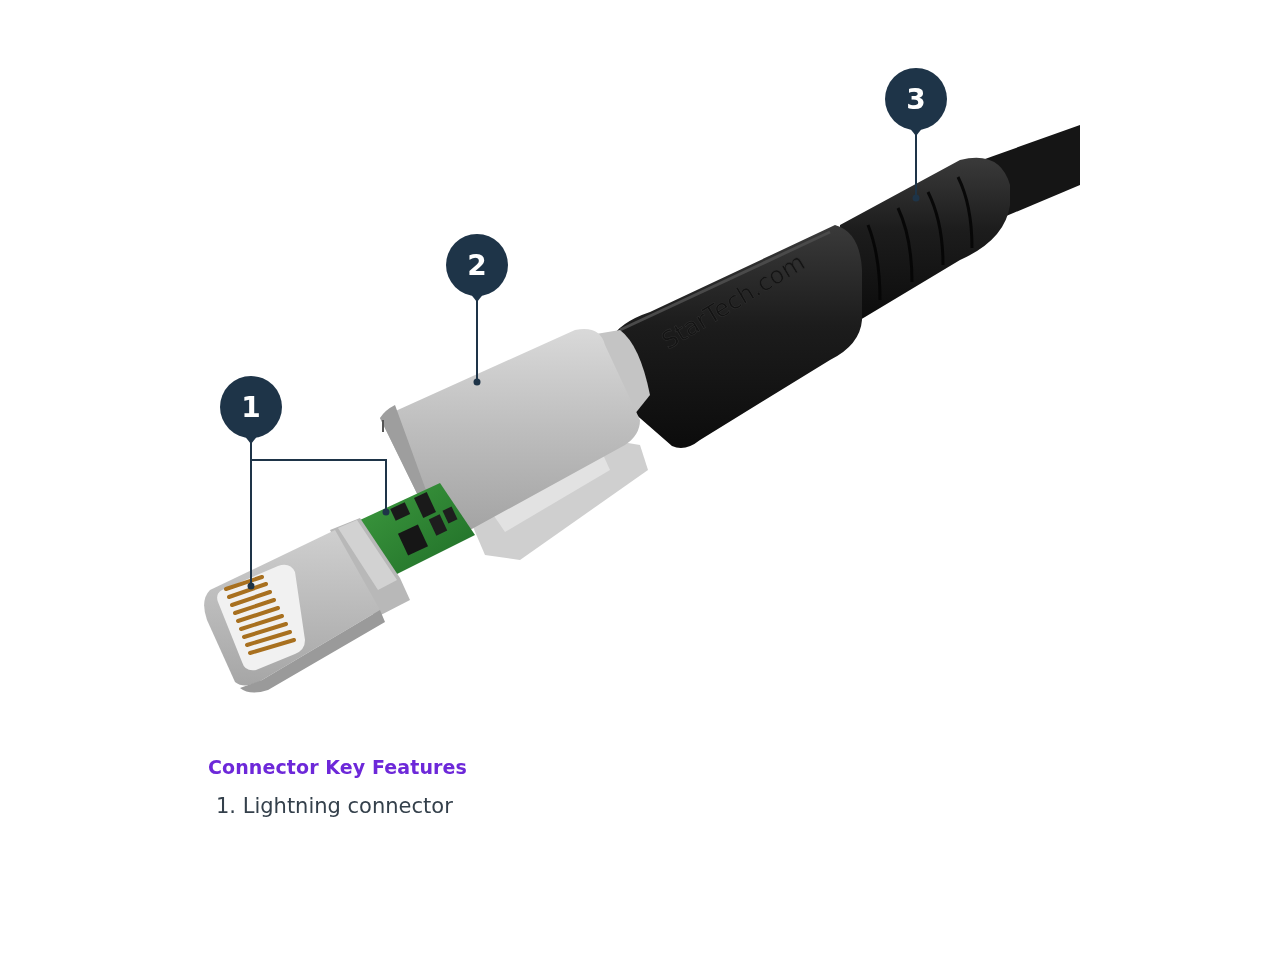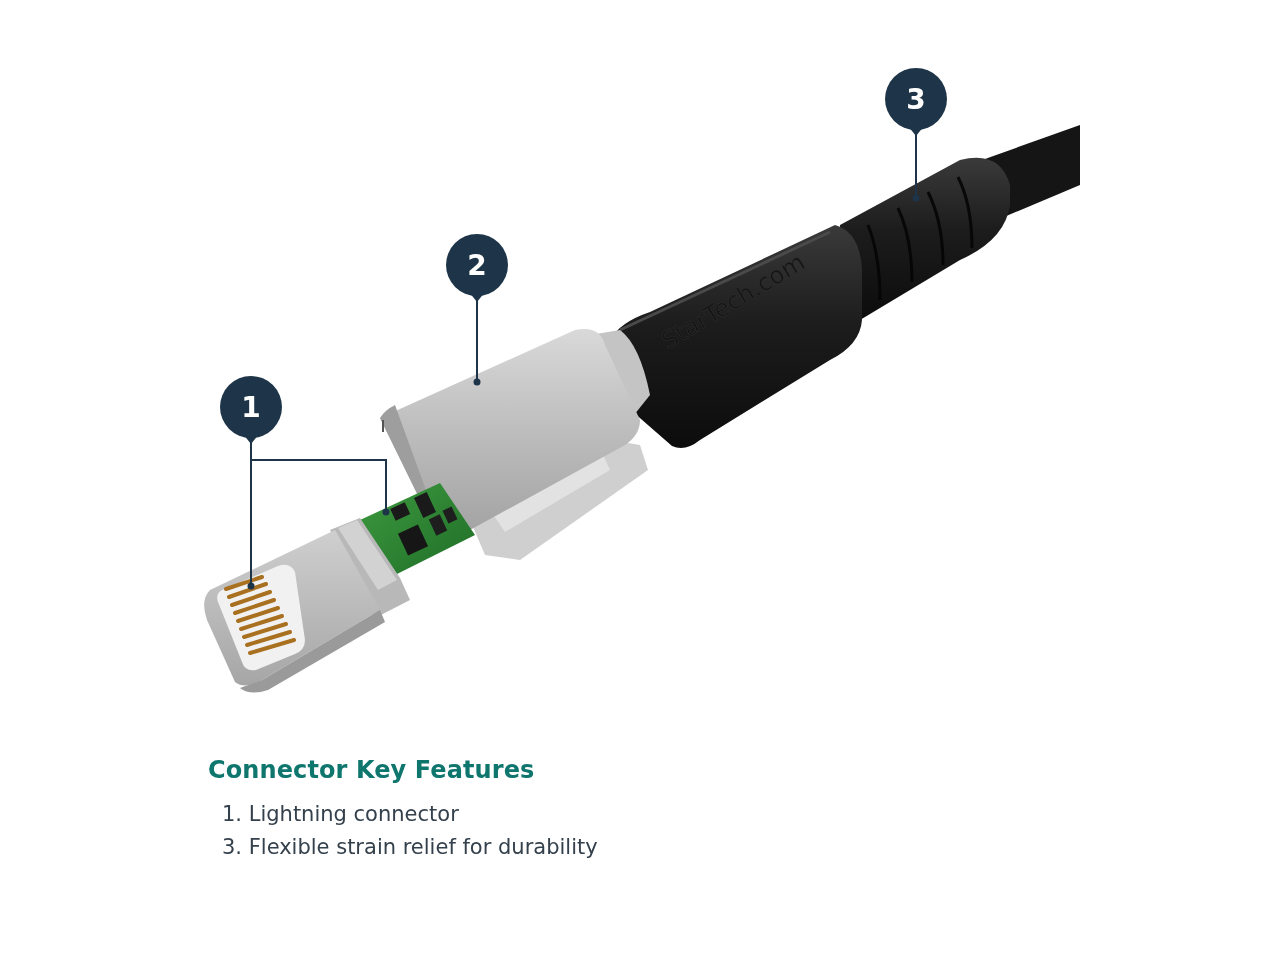--- a/index.html
+++ b/index.html
@@ -1,22 +1,22 @@
 <!DOCTYPE html>
 <html><head>
   <meta charset="utf-8">
   <style>
     html, body { margin: 0; padding: 0; background: #ffffff; }
     body { width: 1280px; height: 960px; position: relative; overflow: hidden; font-family: "DejaVu Sans", sans-serif; }
     #illustration { position: absolute; left: 0; top: 0; width: 1280px; height: 960px; }
     .callout-num { font-family: "DejaVu Sans", sans-serif; font-weight: bold; font-size: 28px; fill: #ffffff; }
     .brand-text { font-family: "DejaVu Sans", sans-serif; font-size: 24px; fill: #141414; stroke: #2e2e2e; stroke-width: 0.6; }
     .features { position: absolute; left: 208px; top: 756px; color: #2d3a45; }
-    .features h2 { margin: 0 0 12px 0; font-size: 24px; font-weight: bold; color: #0f766e; letter-spacing: 0.1px; }
-    .features ol { list-style: none; margin: 14px; padding: 0; }
+    .features h2 { margin: 0 0 12px 0; font-size: 19px; font-weight: bold; color: #6d28d9; letter-spacing: 0.1px; }
+    .features ol { list-style: none; margin: 8px; padding: 0; }
     .features li { font-size: 21px; line-height: 32.5px; color: #34404b; }
   </style>
 </head>
 <body>
 
 <svg id="illustration" viewBox="0 0 1280 960" xmlns="http://www.w3.org/2000/svg">
   <defs>
     <linearGradient id="gCable" x1="0" y1="0" x2="0" y2="1">
       <stop offset="0" stop-color="#3a3a3a"></stop>
       <stop offset="0.45" stop-color="#1c1c1c"></stop>
@@ -133,15 +133,14 @@
     <circle cx="916" cy="99" r="31" fill="#1e3448"></circle>
     <path d="M908 126 L916 136 L924 126 Z" fill="#1e3448"></path>
     <text class="callout-num" x="916" y="109" text-anchor="middle">3</text>
   </g>
 </svg>
 
 <div class="features">
   <h2>Connector Key Features</h2>
   <ol>
     <li>1. Lightning connector</li>
-    <li>3. Flexible strain relief for durability</li>
   </ol>
 </div>
 
 </body></html>

